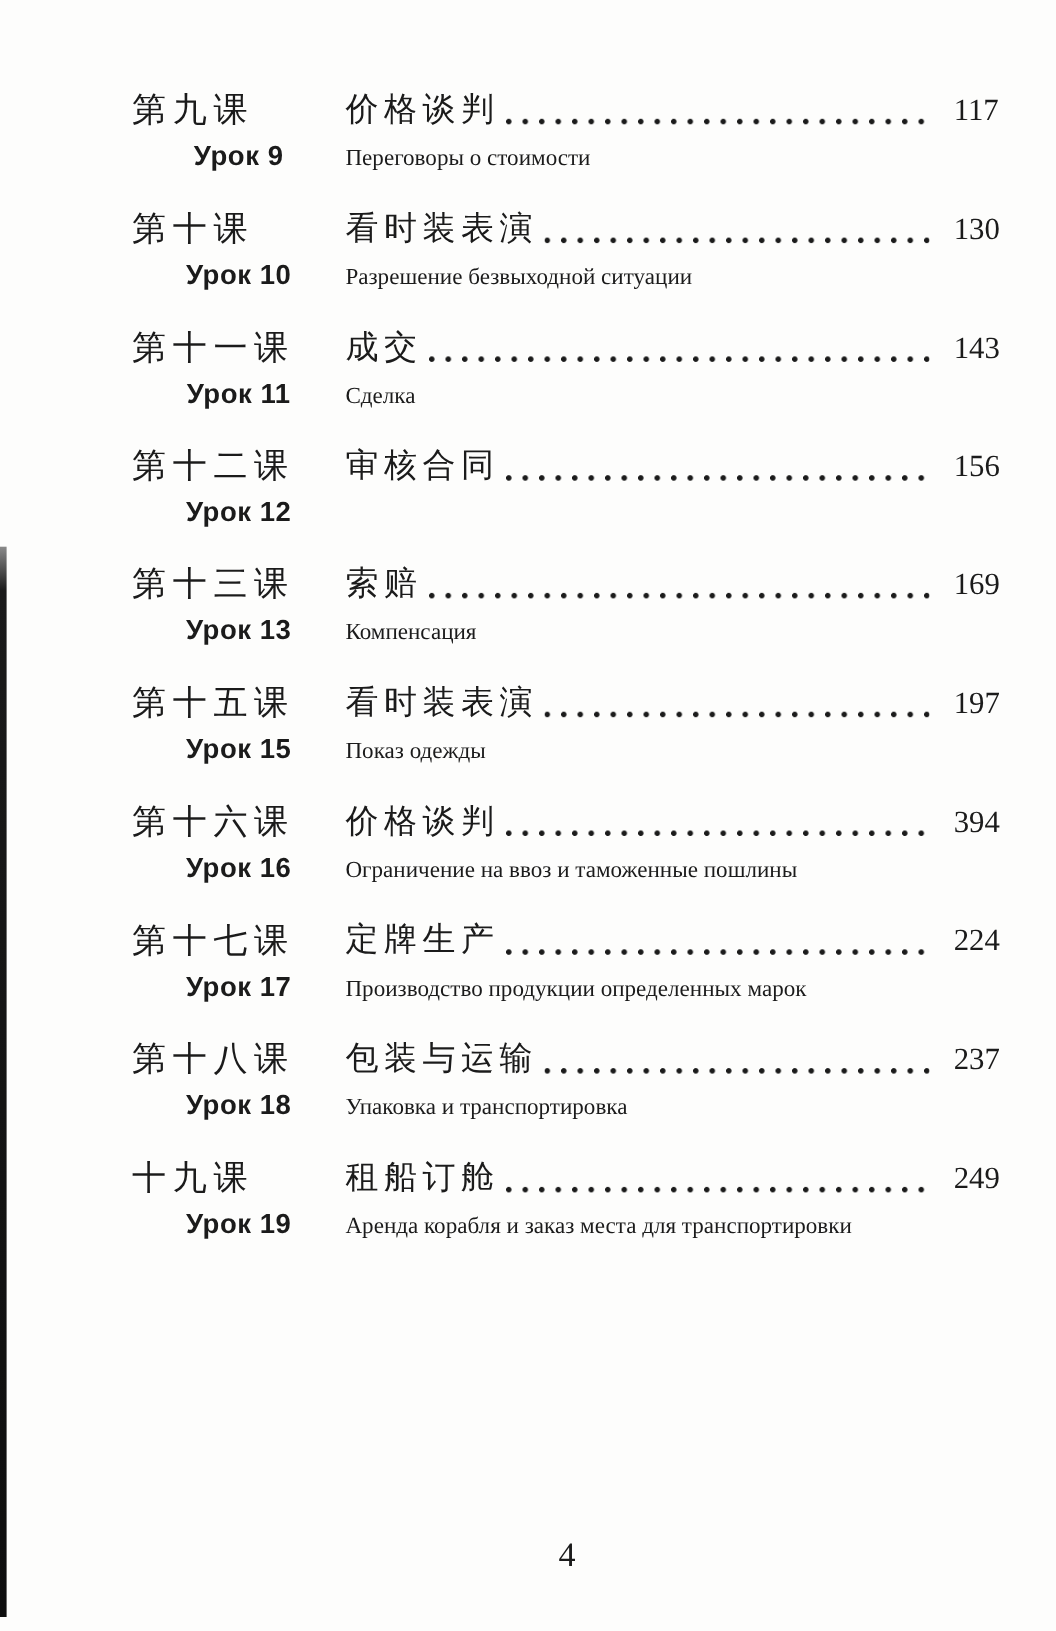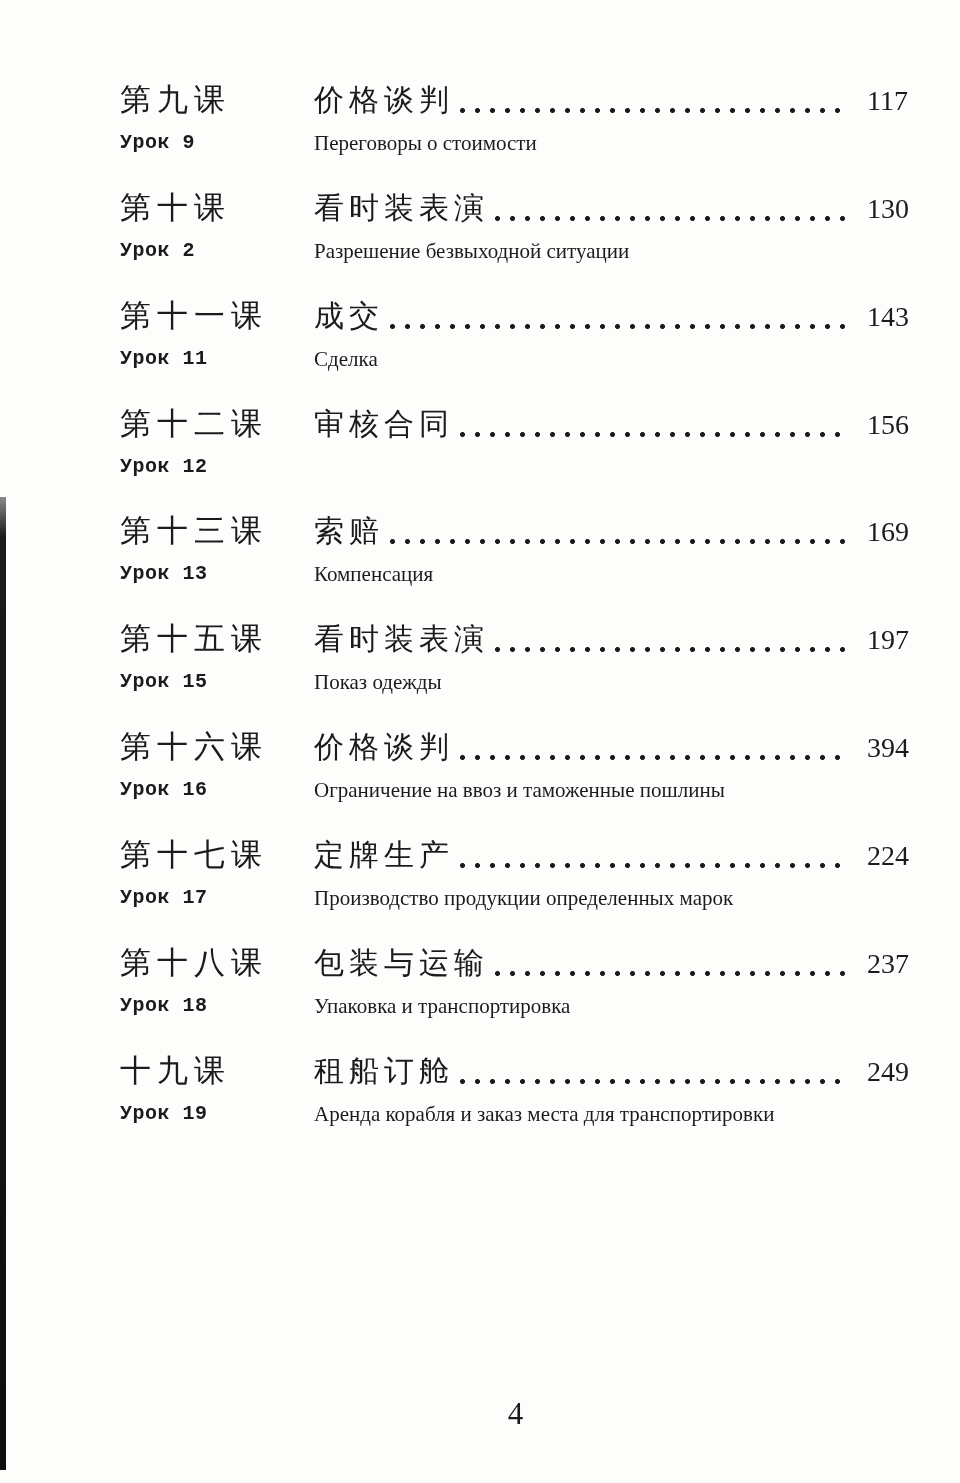--- a/index.html
+++ b/index.html
@@ -39,26 +39,27 @@
     flex: 0 0 194px;
     width: 194px;
   }
   .lesson-zh {
     font-size: 31px;
     line-height: 43px;
     letter-spacing: 6px;
     white-space: nowrap;
   }
   .lesson-ru {
-    font-family: Liberation Mono, monospace;
+    font-family: Liberation Sans, sans-serif;
     font-weight: 700;
-    font-size: 20px;
+    font-size: 25px;
     line-height: 43px;
     letter-spacing: 0.5px;
     white-space: nowrap;
+    text-align: center;
   }
   .col-title {
     flex: 1 1 auto;
     min-width: 0;
   }
   .title-row {
     display: flex;
     align-items: baseline;
     line-height: 43px;
   }
@@ -117,21 +118,21 @@
         <span class="leader"></span>
         <span class="page-ref">117</span>
       </div>
       <div class="title-ru">Переговоры о стоимости</div>
     </div>
   </section>
 
   <section class="entry">
     <div class="col-lesson">
       <div class="lesson-zh">第十课</div>
-      <div class="lesson-ru">Урок 2</div>
+      <div class="lesson-ru">Урок 10</div>
     </div>
     <div class="col-title">
       <div class="title-row">
         <span class="title-zh">看时装表演</span>
         <span class="leader"></span>
         <span class="page-ref">130</span>
       </div>
       <div class="title-ru">Разрешение безвыходной ситуации</div>
     </div>
   </section>

